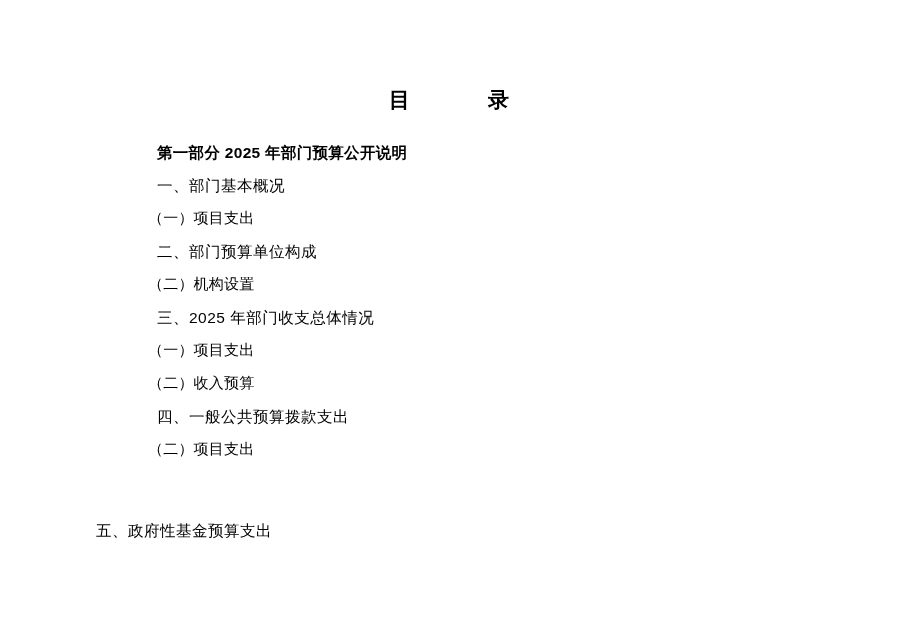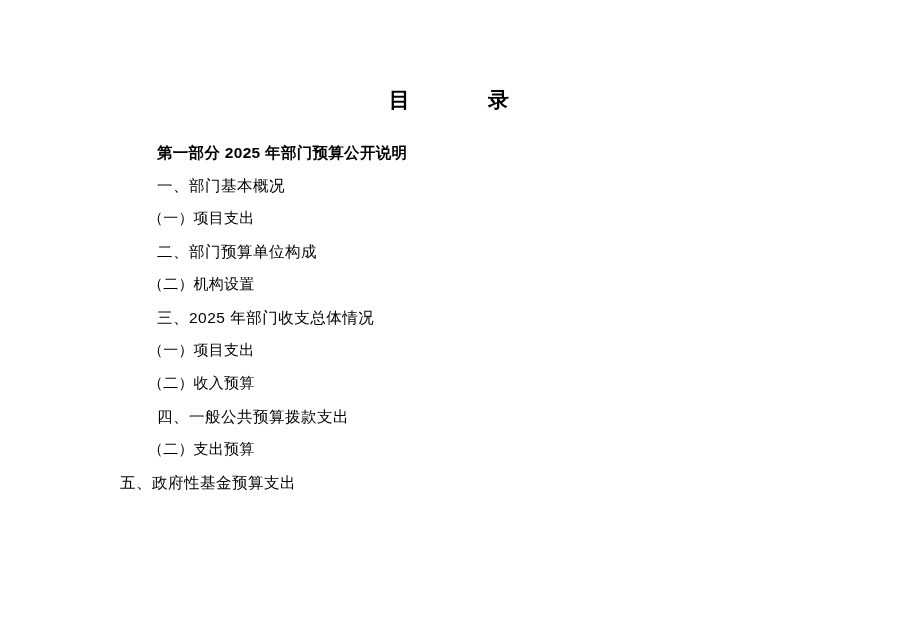--- a/index.html
+++ b/index.html
@@ -61,34 +61,35 @@
     letter-spacing: 0.2px;
   }
   .indent-1 {
     padding-left: 140px;
     margin-left: 17px;
   }
   .indent-2 {
     padding-left: 148px;
   }
   .indent-3 {
-    padding-left: 120px;
+    padding-left: 96px;
+    margin-top: 48px;
   }
 </style>
 </head>
 <body>
 
 <div class="page">
   <h1 class="doc-title">目　　录</h1>
   <ul class="toc">
       <li class="toc-entry level-part indent-1">第一部分  2025 年部门预算公开说明</li>
       <li class="toc-entry level-1 indent-1">一、部门基本概况</li>
       <li class="toc-entry level-2 indent-2">（一）项目支出</li>
       <li class="toc-entry level-1 indent-1">二、部门预算单位构成</li>
       <li class="toc-entry level-2 indent-2">（二）机构设置</li>
       <li class="toc-entry level-1 indent-1">三、2025 年部门收支总体情况</li>
       <li class="toc-entry level-2 indent-2">（一）项目支出</li>
       <li class="toc-entry level-2 indent-2">（二）收入预算</li>
       <li class="toc-entry level-1 indent-1">四、一般公共预算拨款支出</li>
-      <li class="toc-entry level-2 indent-2">（二）支出预算</li>
+      <li class="toc-entry level-2 indent-2">（二）项目支出</li>
       <li class="toc-entry level-1 indent-3">五、政府性基金预算支出</li>
     </ul>
 </div>
 
 </body></html>

